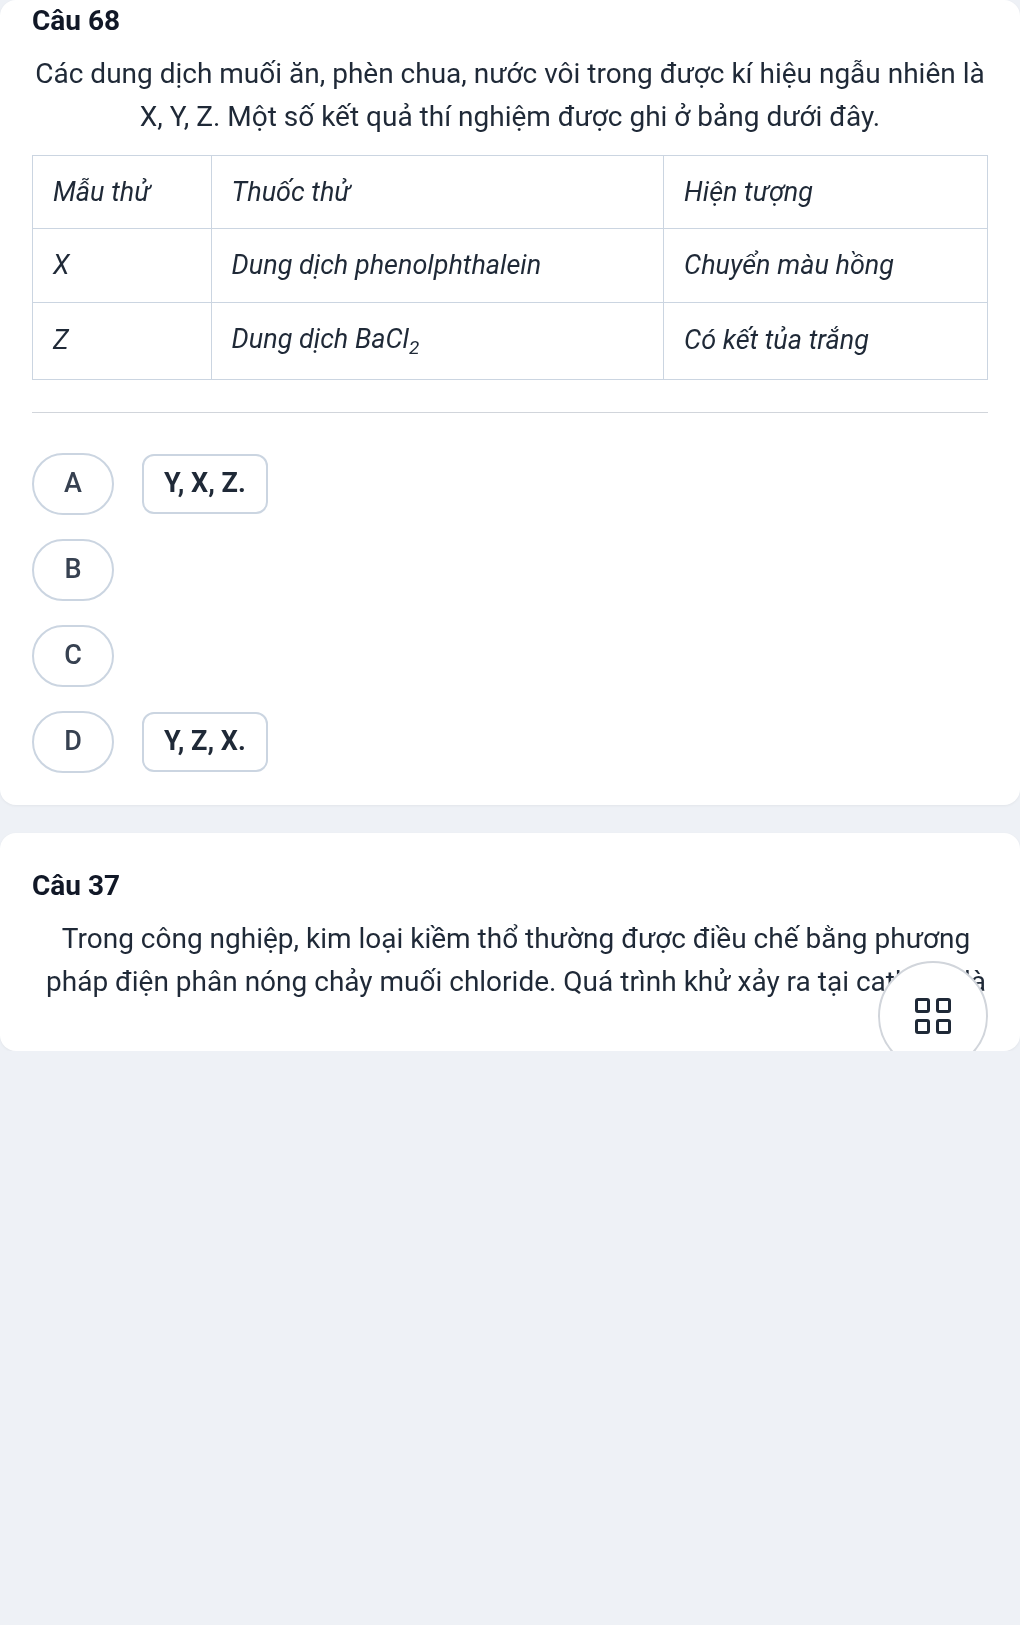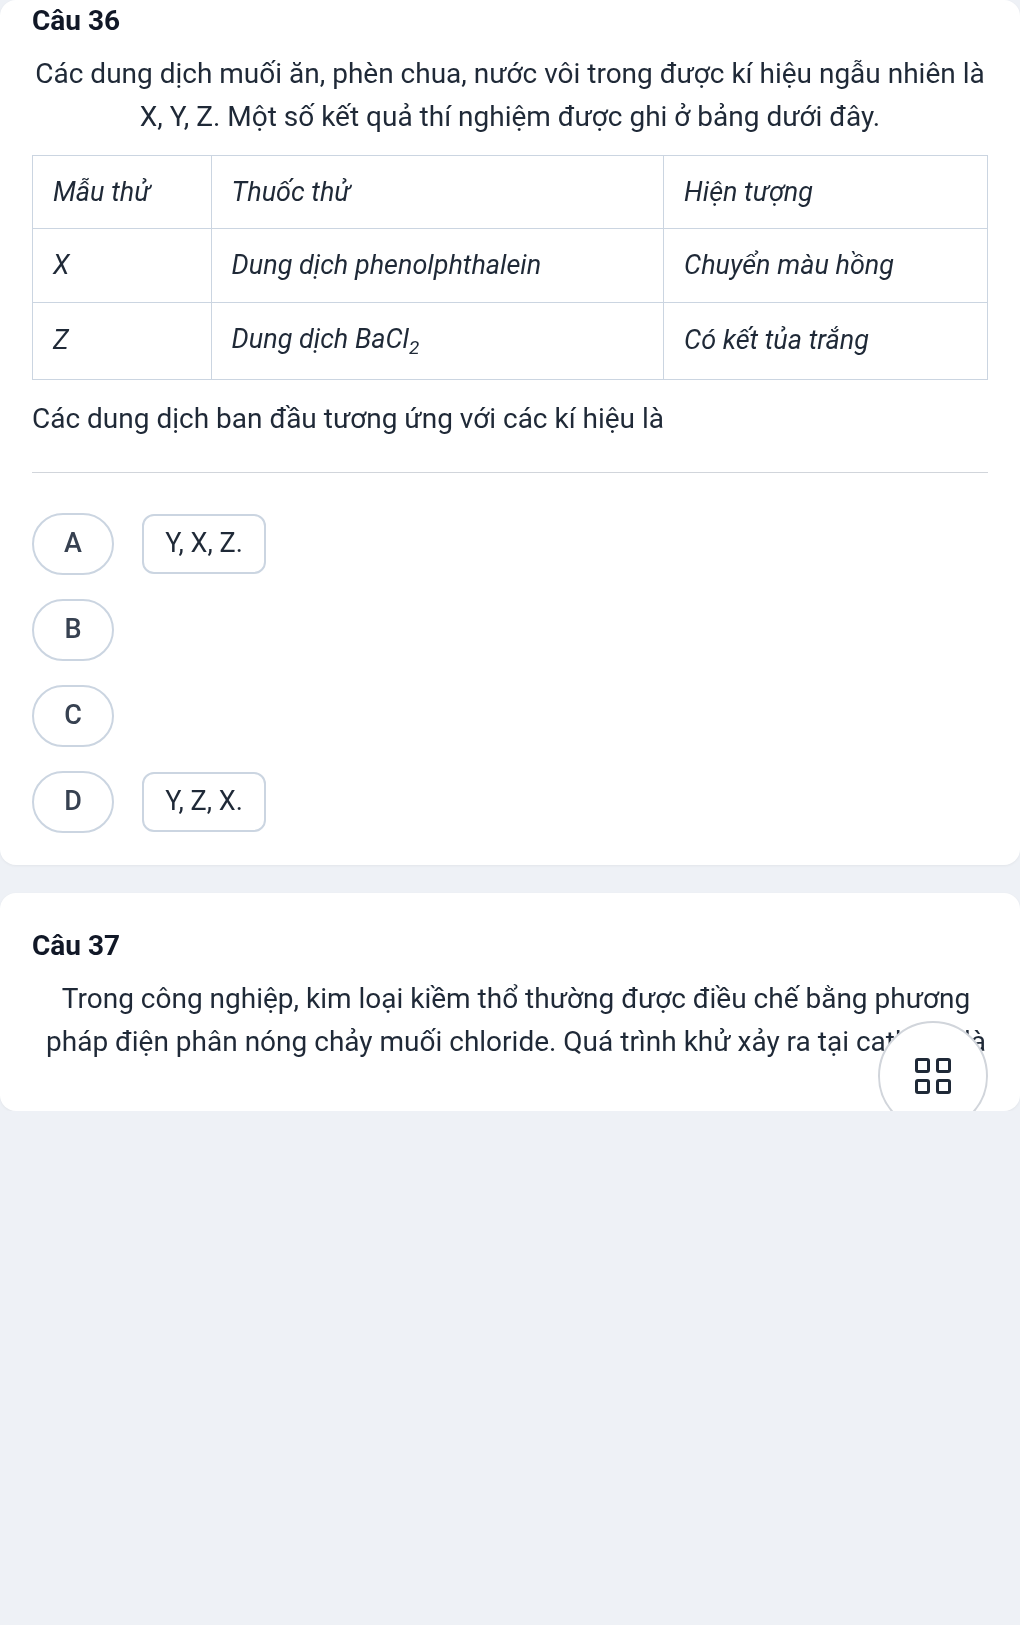--- a/index.html
+++ b/index.html
@@ -106,20 +106,21 @@
       min-width: 124px;
       height: 60px;
       border: 2px solid #cbd5e1;
       border-radius: 12px;
       display: flex;
       align-items: center;
       justify-content: center;
       font-size: 27px;
       color: #1f2937;
       padding: 0 20px;
+      font-weight: bold;
     }
     sub {
       font-size: 0.7em;
       vertical-align: sub;
     }
     .fab {
       position: absolute;
       right: 32px;
       bottom: -20px;
       width: 110px;
@@ -141,21 +142,21 @@
     }
     .grid-icon span {
       border: 3px solid #1f2937;
       border-radius: 3px;
     }
   </style>
 </head>
 <body>
 
 <div class="card">
-  <div class="q-title">Câu 36</div>
+  <div class="q-title">Câu 68</div>
   <div class="q-text">Các dung dịch muối ăn, phèn chua, nước vôi trong được kí hiệu ngẫu nhiên là X, Y, Z. Một số kết quả thí nghiệm được ghi ở bảng dưới đây.</div>
 
   <table>
     <tbody>
         <tr>
       <td>Mẫu thử</td>
       <td>Thuốc thử</td>
       <td>Hiện tượng</td>
     </tr>
     <tr>
@@ -164,21 +165,20 @@
       <td>Chuyển màu hồng</td>
     </tr>
     <tr>
       <td>Z</td>
       <td><span>Dung dịch BaCl</span><sub>2</sub></td>
       <td>Có kết tủa trắng</td>
     </tr>
   </tbody>
     </table>
 
-  <div class="subtext">Các dung dịch ban đầu tương ứng với các kí hiệu là</div>
 
   <div class="divider-row">
     <div class="divider-line"></div>
     <div class="divider-line"></div>
   </div>
 
   <div class="options">
     <div class="option">
       <div class="option-letter">A</div>
       <div class="option-value">Y, X, Z.</div>

